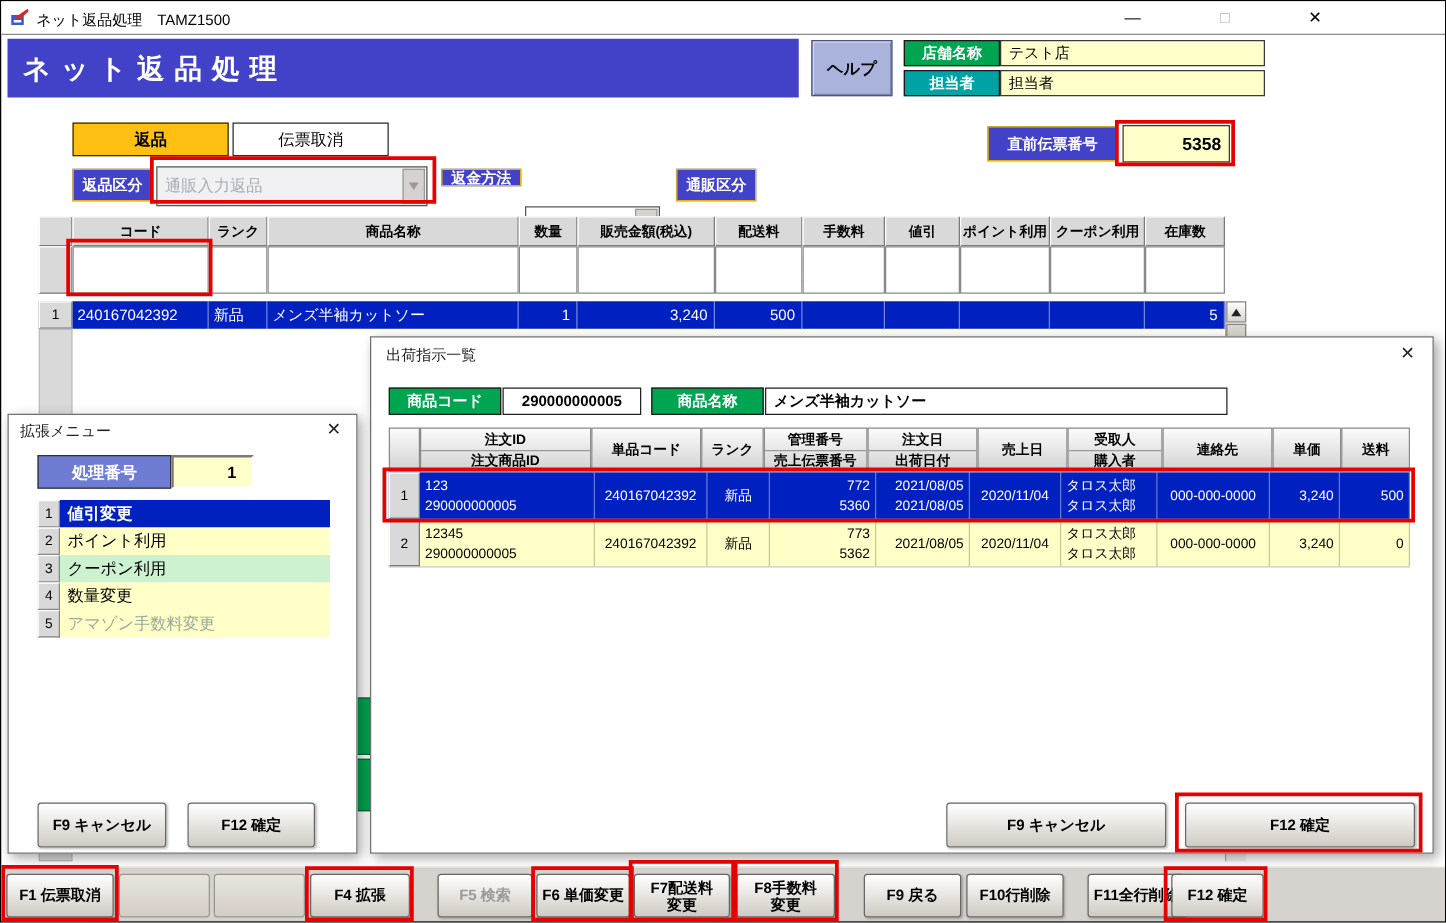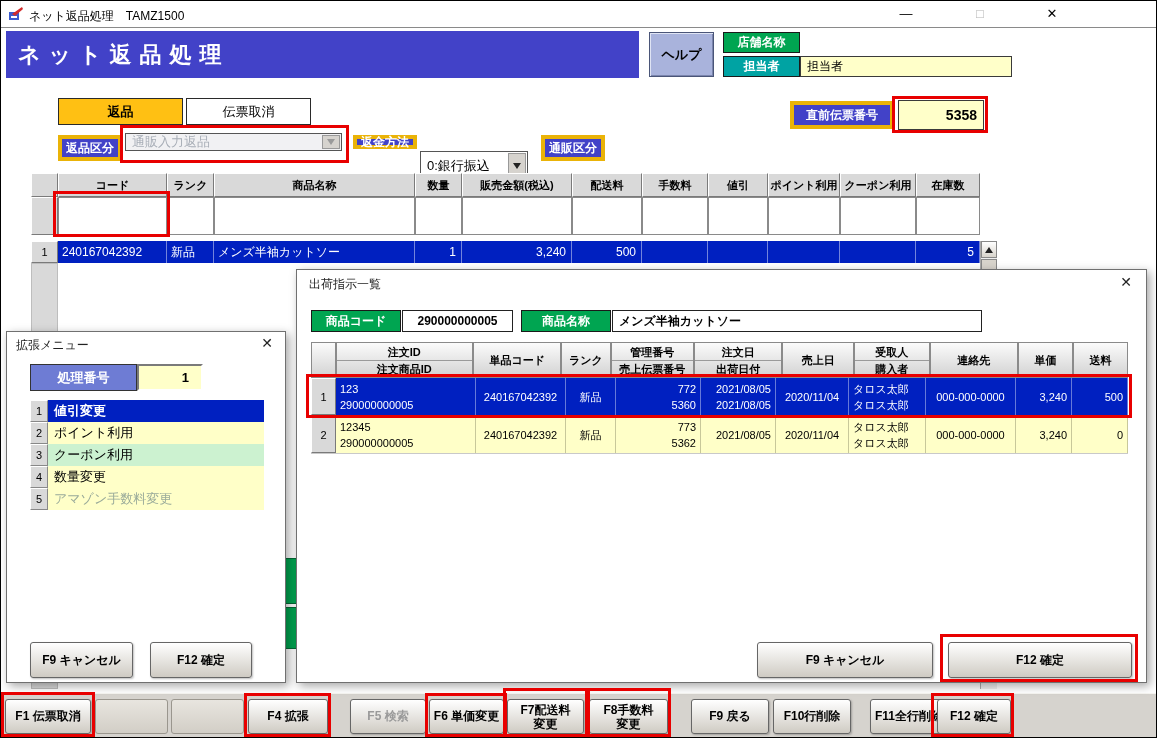--- a/index.html
+++ b/index.html
@@ -18,21 +18,21 @@
   
   .hdr { background:#4242c8; color:#fff; font-weight:bold; font-size:22px; letter-spacing:8px;
          display:flex; align-items:center; padding-left:12px; }
   .helpbtn { background:#a9b3dc; border:1px solid #4a5578; box-shadow:inset 1px 1px 0 #dfe4f4, inset -1px -1px 0 #7b85ad;
              display:flex; align-items:center; justify-content:center; font-weight:bold; font-size:13px; }
   .glabel { background:#00a551; color:#fff; font-weight:bold; display:flex; align-items:center; justify-content:center;
             border:1px solid #1a1a1a; font-size:12px; }
   .tlabel { background:#00a3a3; color:#fff; font-weight:bold; display:flex; align-items:center; justify-content:center;
             border:1px solid #1a1a1a; font-size:12px; }
   .blabel { background:#4242c8; color:#fff; font-weight:bold; display:flex; align-items:center; justify-content:center;
-            border:4px solid #eab308; font-size:12px; }
+            border:1px solid #eab308; font-size:12px; }
   .plabel { background:#6e7cd4; color:#fff; font-weight:bold; display:flex; align-items:center; justify-content:center;
             border:1px solid #333; font-size:13px; }
   .ybox { background:#ffffc9; border:1px solid #3a3a3a; display:flex; align-items:center; padding:0 6px; font-size:12px; }
   .ybox.num { justify-content:flex-end; font-weight:bold; font-size:14px; }
 
   .retbtn { background:#ffc013; border:1px solid #2a2a2a; display:flex; align-items:center; justify-content:center;
             font-weight:bold; font-size:13px; }
   .whitebtn { background:#fff; border:1px solid #2a2a2a; display:flex; align-items:center; justify-content:center; font-size:13px; }
 
   
@@ -123,30 +123,31 @@
     <div class="cap dim" style="left:958px;" data-interactable="false">□</div>
     <div class="cap" style="left:1030px;" data-interactable="true">✕</div>
   </div>
 
   <div class="abs hdr" style="left:5px;top:30px;width:633px;height:47px;" data-interactable="false">
     <span data-interactable="false">ネット返品処理</span>
   </div>
   <div class="abs helpbtn" style="left:648px;top:31px;width:65px;height:45px;" data-interactable="true">ヘルプ</div>
 
   <div class="abs glabel" style="left:722px;top:31px;width:77px;height:21px;" data-interactable="false">店舗名称</div>
+  <div class="abs ybox" style="left:799px;top:31px;width:212px;height:21px;" data-interactable="false">テスト店</div>
   <div class="abs tlabel" style="left:722px;top:55px;width:77px;height:21px;" data-interactable="false">担当者</div>
   <div class="abs ybox" style="left:799px;top:55px;width:212px;height:21px;" data-interactable="false">担当者</div>
 
   <div class="abs retbtn" style="left:57px;top:97px;width:125px;height:27px;" data-interactable="true">返品</div>
   <div class="abs whitebtn" style="left:185px;top:97px;width:125px;height:27px;" data-interactable="true">伝票取消</div>
   <div class="abs blabel" style="left:789px;top:100px;width:104px;height:28px;" data-interactable="false">直前伝票番号</div>
   <div class="abs ybox num" style="left:897px;top:99px;width:86px;height:30px;" data-interactable="false">5358</div>
 
   <div class="abs blabel" style="left:57px;top:134px;width:64px;height:26px;" data-interactable="false">返品区分</div>
-  <div class="abs combo disabled" style="left:124px;top:132px;width:217px;height:18px;" data-interactable="true">
+  <div class="abs combo disabled" style="left:124px;top:132px;width:217px;height:32px;" data-interactable="true">
     <span data-interactable="false">通販入力返品</span>
     <span class="arrowbtn" data-interactable="true">
         <span class="tri-down"></span>
       </span>
   </div>
   <div class="abs blabel" style="left:352px;top:134px;width:64px;height:14px;" data-interactable="false">返金方法</div>
   <div class="abs combo" style="left:419px;top:132px;width:108px;height:30px;" data-interactable="true">
     <span data-interactable="false">0:銀行振込</span>
     <span class="arrowbtn" data-interactable="true">
         <span class="tri-down"></span>

